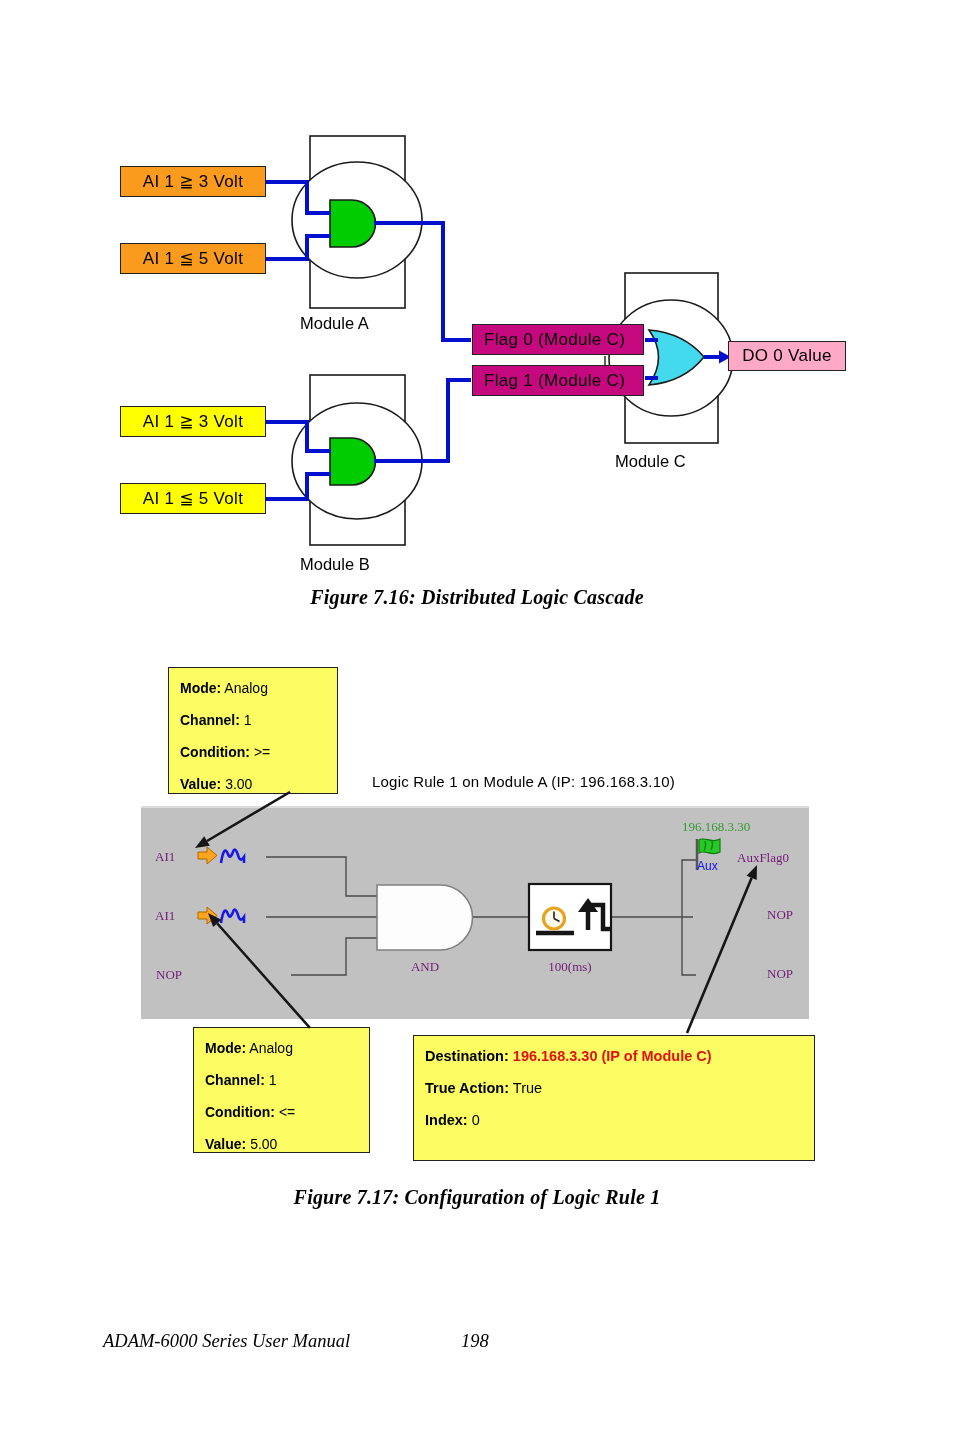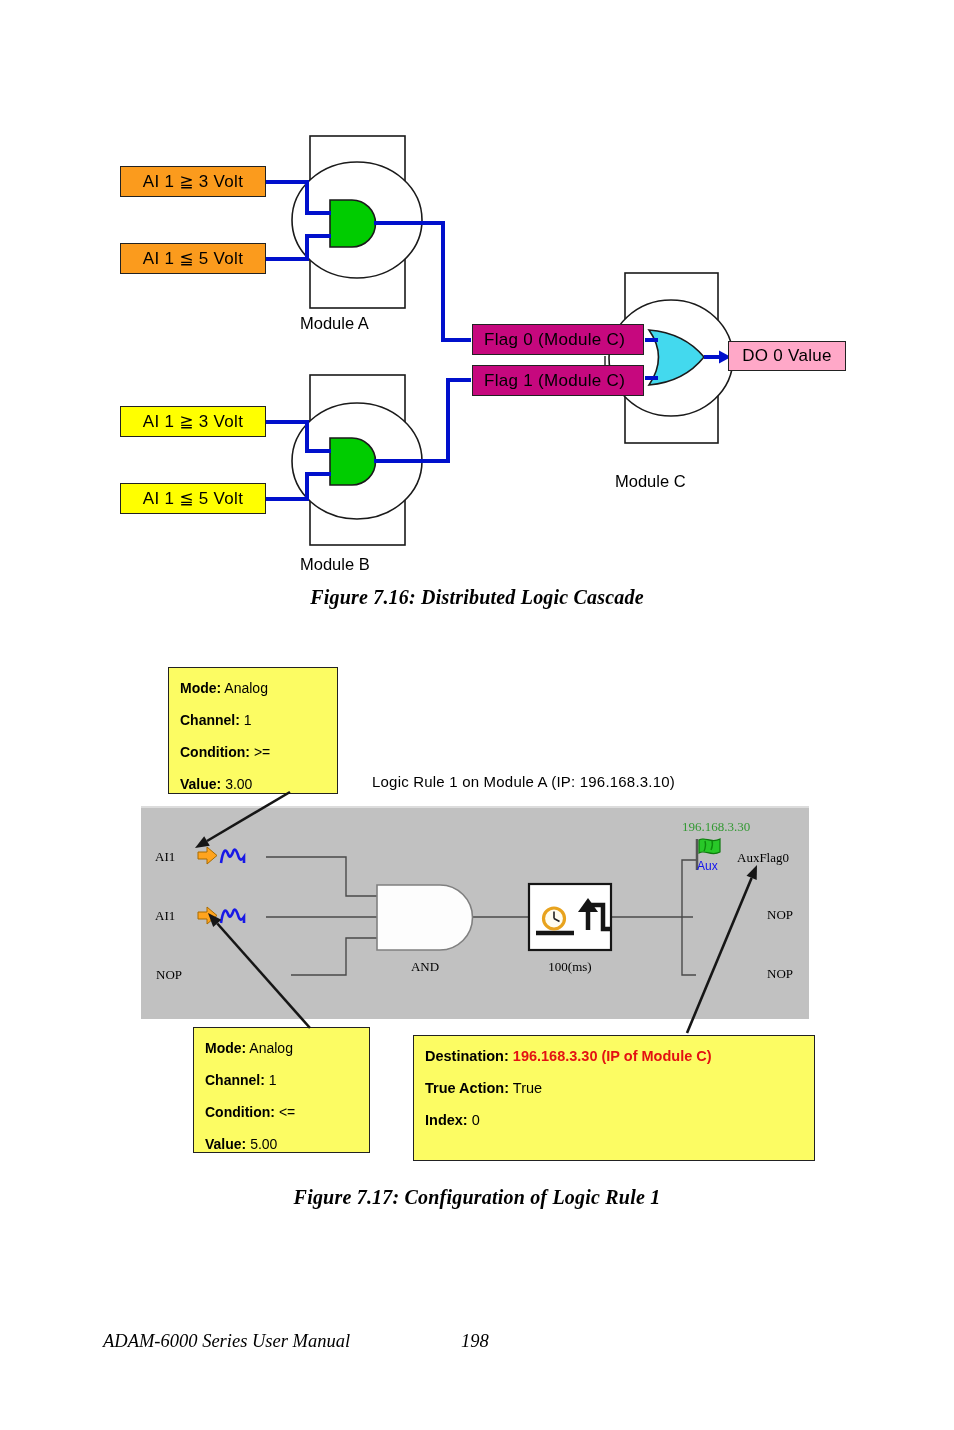--- a/index.html
+++ b/index.html
@@ -24,21 +24,21 @@
   .caption{position:absolute;left:0;width:100%;text-align:center;
            font:italic bold 20px "Liberation Serif","DejaVu Serif",serif;letter-spacing:.2px}
   .note{position:absolute;background:var(--note_yellow);border:1px solid #222;
         padding:7px 6px 0 11px;font-size:14px}
   .note .row{height:32px;line-height:26px;white-space:nowrap}
   .note b{font-weight:bold}
   .red{color:var(--red_text);font-weight:bold}
   .subtitle{position:absolute;font-size:15px;letter-spacing:.2px}
   .panel{position:absolute;left:141px;top:806px;width:668px;height:213px;
          background:var(--panel_gray);border-top:2px solid #dcdcdc}
-  .plbl{position:absolute;font:13px "Liberation Serif","DejaVu Serif",serif;color:#000000}
+  .plbl{position:absolute;font:13px "Liberation Serif","DejaVu Serif",serif;color:#701a75}
   .pctr{text-align:center}
   .ip{color:var(--ip_green)}
   .auxlbl{position:absolute;font-weight:normal;font-size:12px;color:#1212EE;
           font-family:"Liberation Sans","DejaVu Sans",sans-serif}
   .footer{position:absolute;top:1331px;font:italic 18.5px "Liberation Serif","DejaVu Serif",serif}
   .arrows{z-index:6;pointer-events:none}
 </style>
 </head>
 <body>
 
@@ -79,21 +79,21 @@
   <div class="box orange" style="left:120px;top:166px;width:146px;height:31px">AI 1 ≧ 3 Volt</div>
   <div class="box orange" style="left:120px;top:243px;width:146px;height:31px">AI 1 ≦ 5 Volt</div>
   <div class="modlabel" style="left:300px;top:314px">Module A</div>
 
   <div class="box yellowbox" style="left:120px;top:406px;width:146px;height:31px">AI 1 ≧ 3 Volt</div>
   <div class="box yellowbox" style="left:120px;top:483px;width:146px;height:31px">AI 1 ≦ 5 Volt</div>
   <div class="modlabel" style="left:300px;top:555px">Module B</div>
 
   <div class="box magenta" style="left:472px;top:324px;width:172px;height:31px">Flag 0 (Module C)</div>
   <div class="box magenta" style="left:472px;top:365px;width:172px;height:31px">Flag 1 (Module C)</div>
-  <div class="modlabel" style="left:615px;top:472px">Module C</div>
+  <div class="modlabel" style="left:615px;top:452px">Module C</div>
   <div class="box pinkbox" style="left:728px;top:341px;width:118px;height:30px">DO 0 Value</div>
 
   <div class="caption" style="top:586px">Figure 7.16:  Distributed Logic Cascade</div>
 
   <div class="note" style="left:168px;top:667px;width:170px;height:127px">
     <div class="row"><b>Mode:</b> <span>Analog</span></div>
     <div class="row"><b>Channel:</b> <span>1</span></div>
     <div class="row"><b>Condition:</b> <span>&gt;=</span></div>
     <div class="row"><b>Value:</b> <span>3.00</span></div>
   </div>

